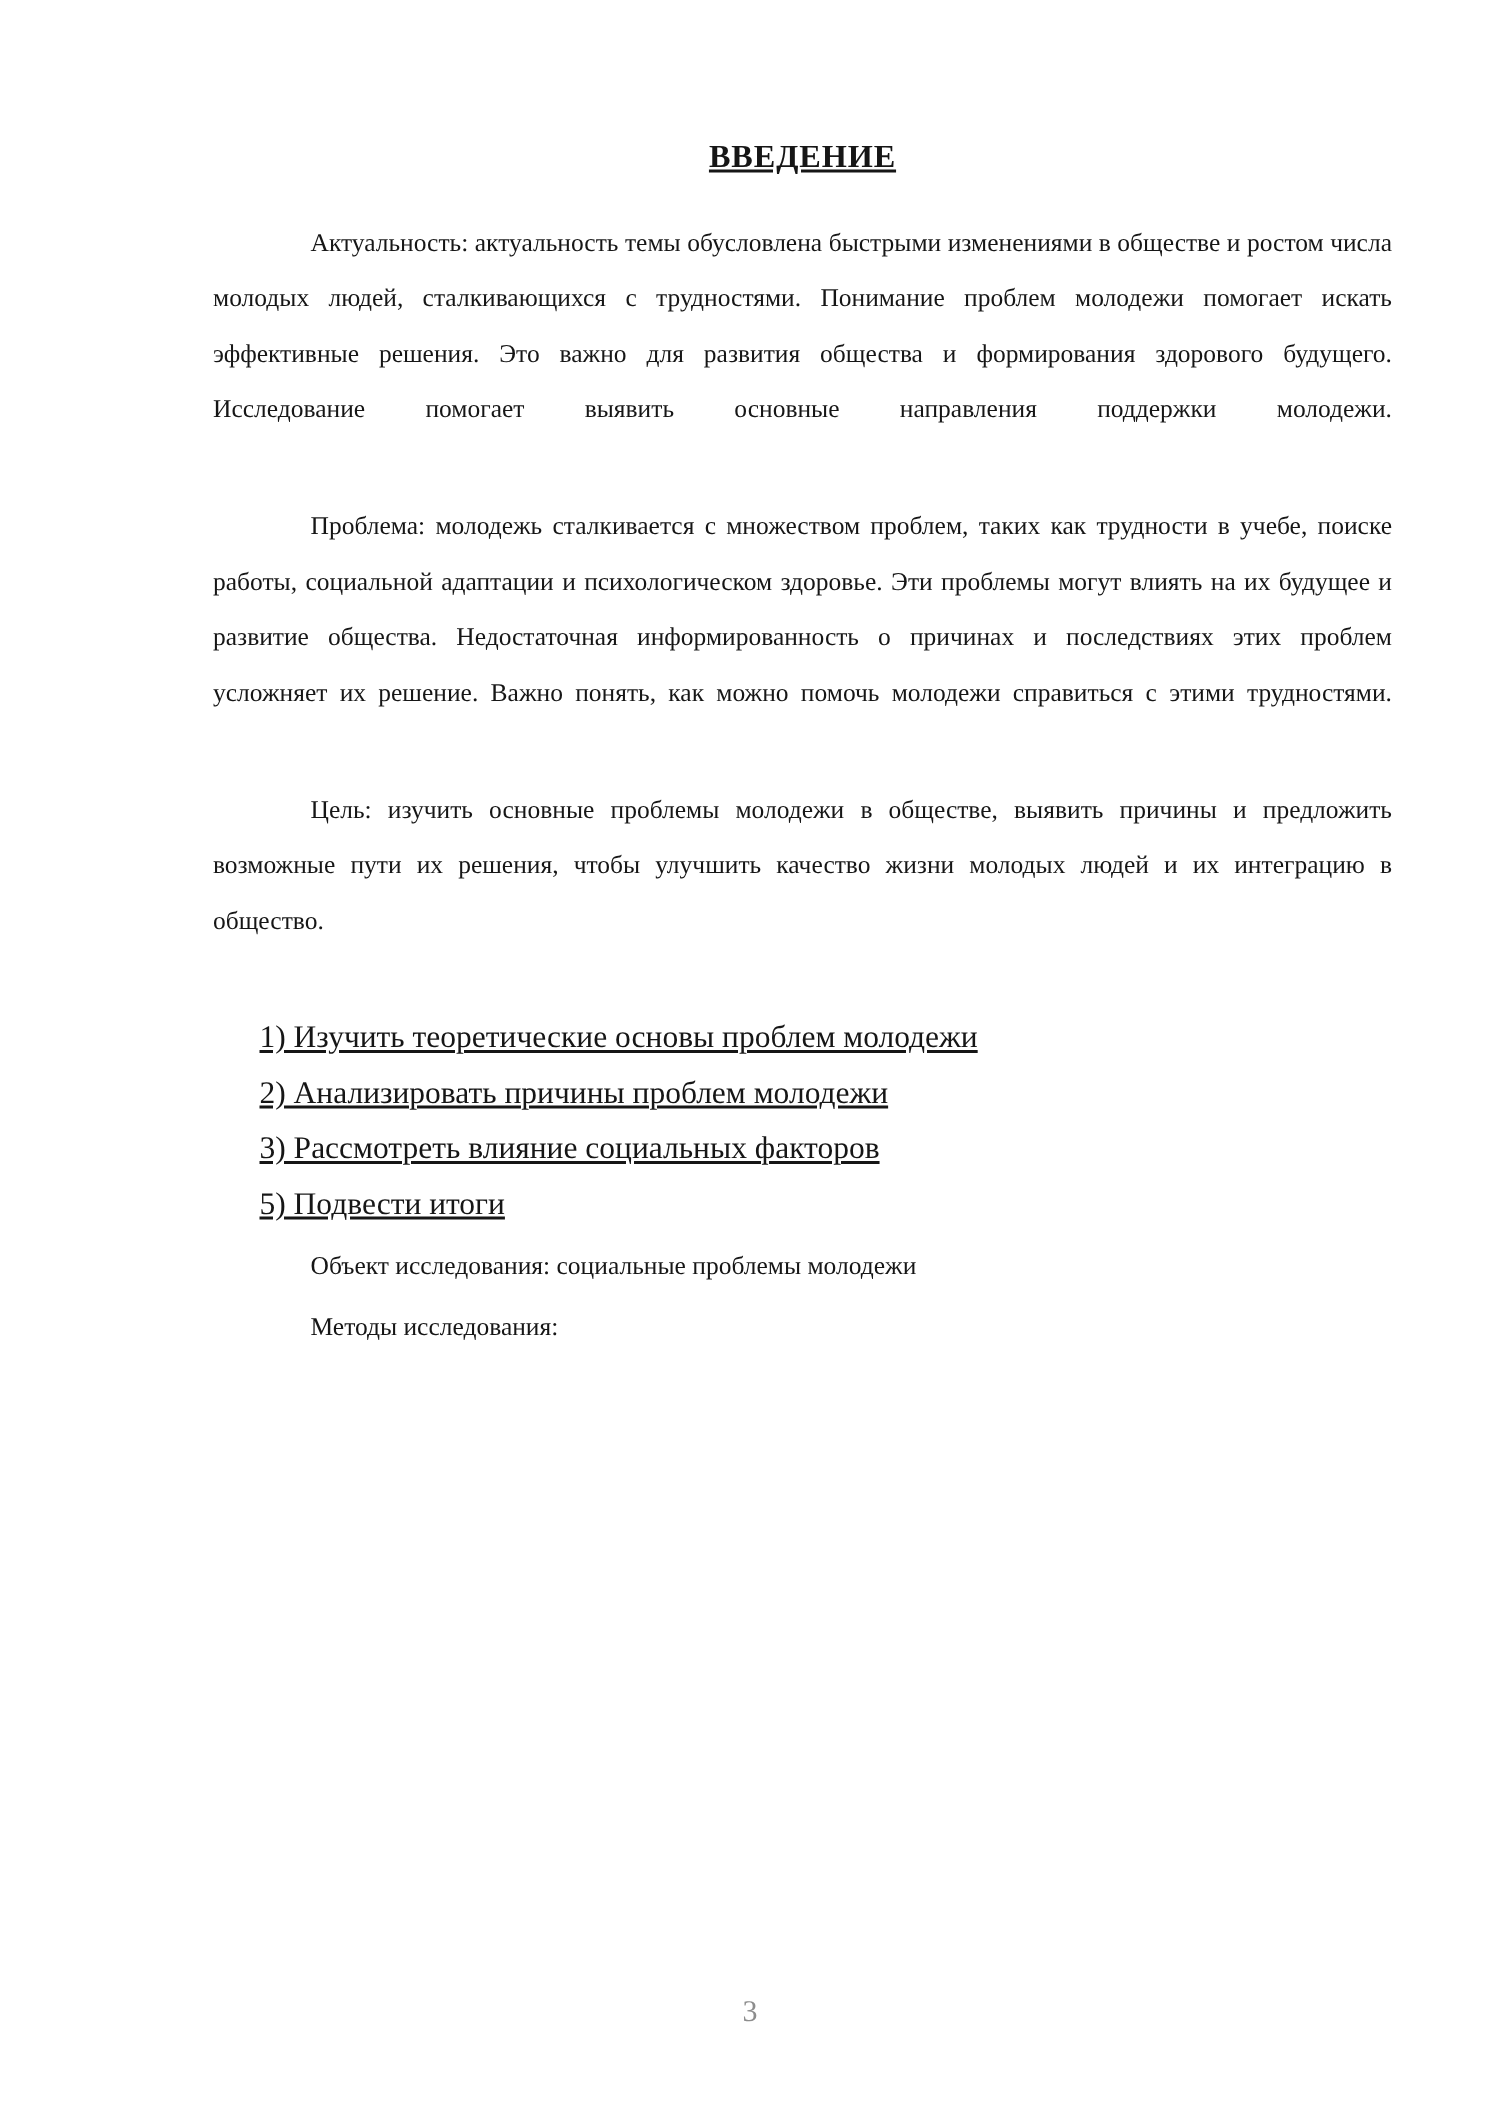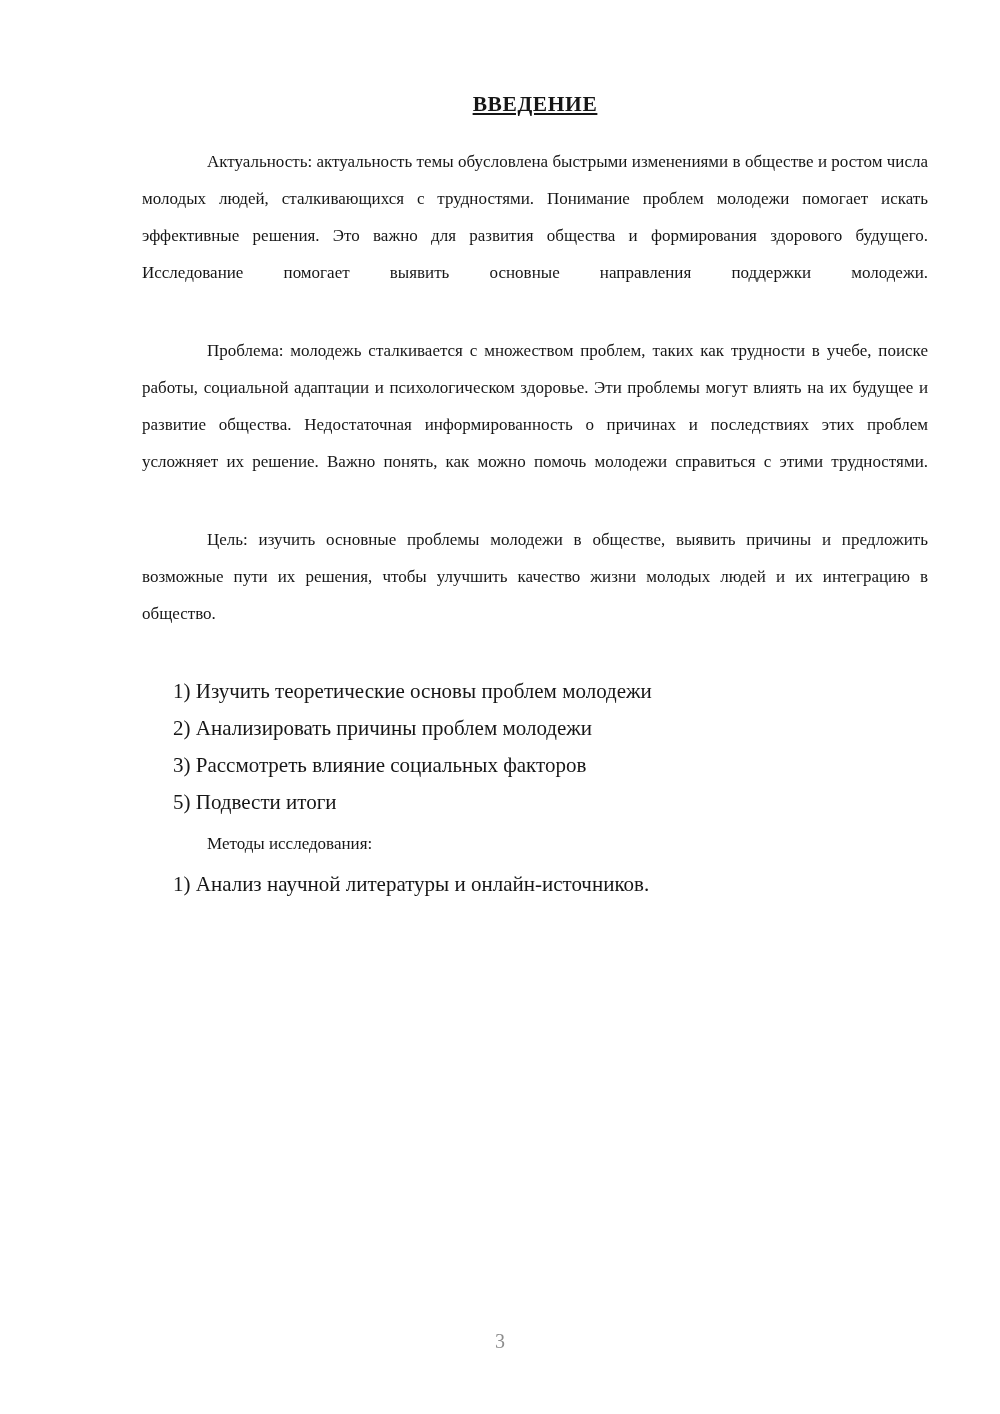--- a/index.html
+++ b/index.html
@@ -46,20 +46,21 @@
   
   .para.justified::after {
     content: "";
     display: inline-block;
     width: 100%;
   }
   .list-block {
     margin: 0;
     padding: 0;
     list-style: none;
+    text-decoration: underline;
   }
   .list-item {
     font-size: 21px;
     line-height: 37px;
     text-align: left;
     text-indent: 0;
     margin: 0;
     padding-left: 35px;
   }
   .page-number {
@@ -89,26 +90,24 @@
     <p class="para justified">Цель: изучить основные проблемы молодежи в обществе, выявить причины и предложить возможные пути их решения, чтобы улучшить качество жизни молодых людей и их интеграцию в общество.</p>
 
 
     <ul class="list-block">
       <li class="list-item">1) Изучить теоретические основы проблем молодежи</li>
       <li class="list-item">2) Анализировать причины проблем молодежи</li>
       <li class="list-item">3) Рассмотреть влияние социальных факторов</li>
       <li class="list-item">5) Подвести итоги</li>
     </ul>
 
+    <p class="para">Объект исследования: социальные проблемы молодежи</p>
 
 
 
     <p class="para">Методы исследования:</p>
 
-    <ul class="list-block">
-      <li class="list-item">1) Анализ научной литературы и онлайн-источников.</li>
-    </ul>
 
   </div>
 
   <div class="page-number">3</div>
 
 </div>
 
 </body></html>

